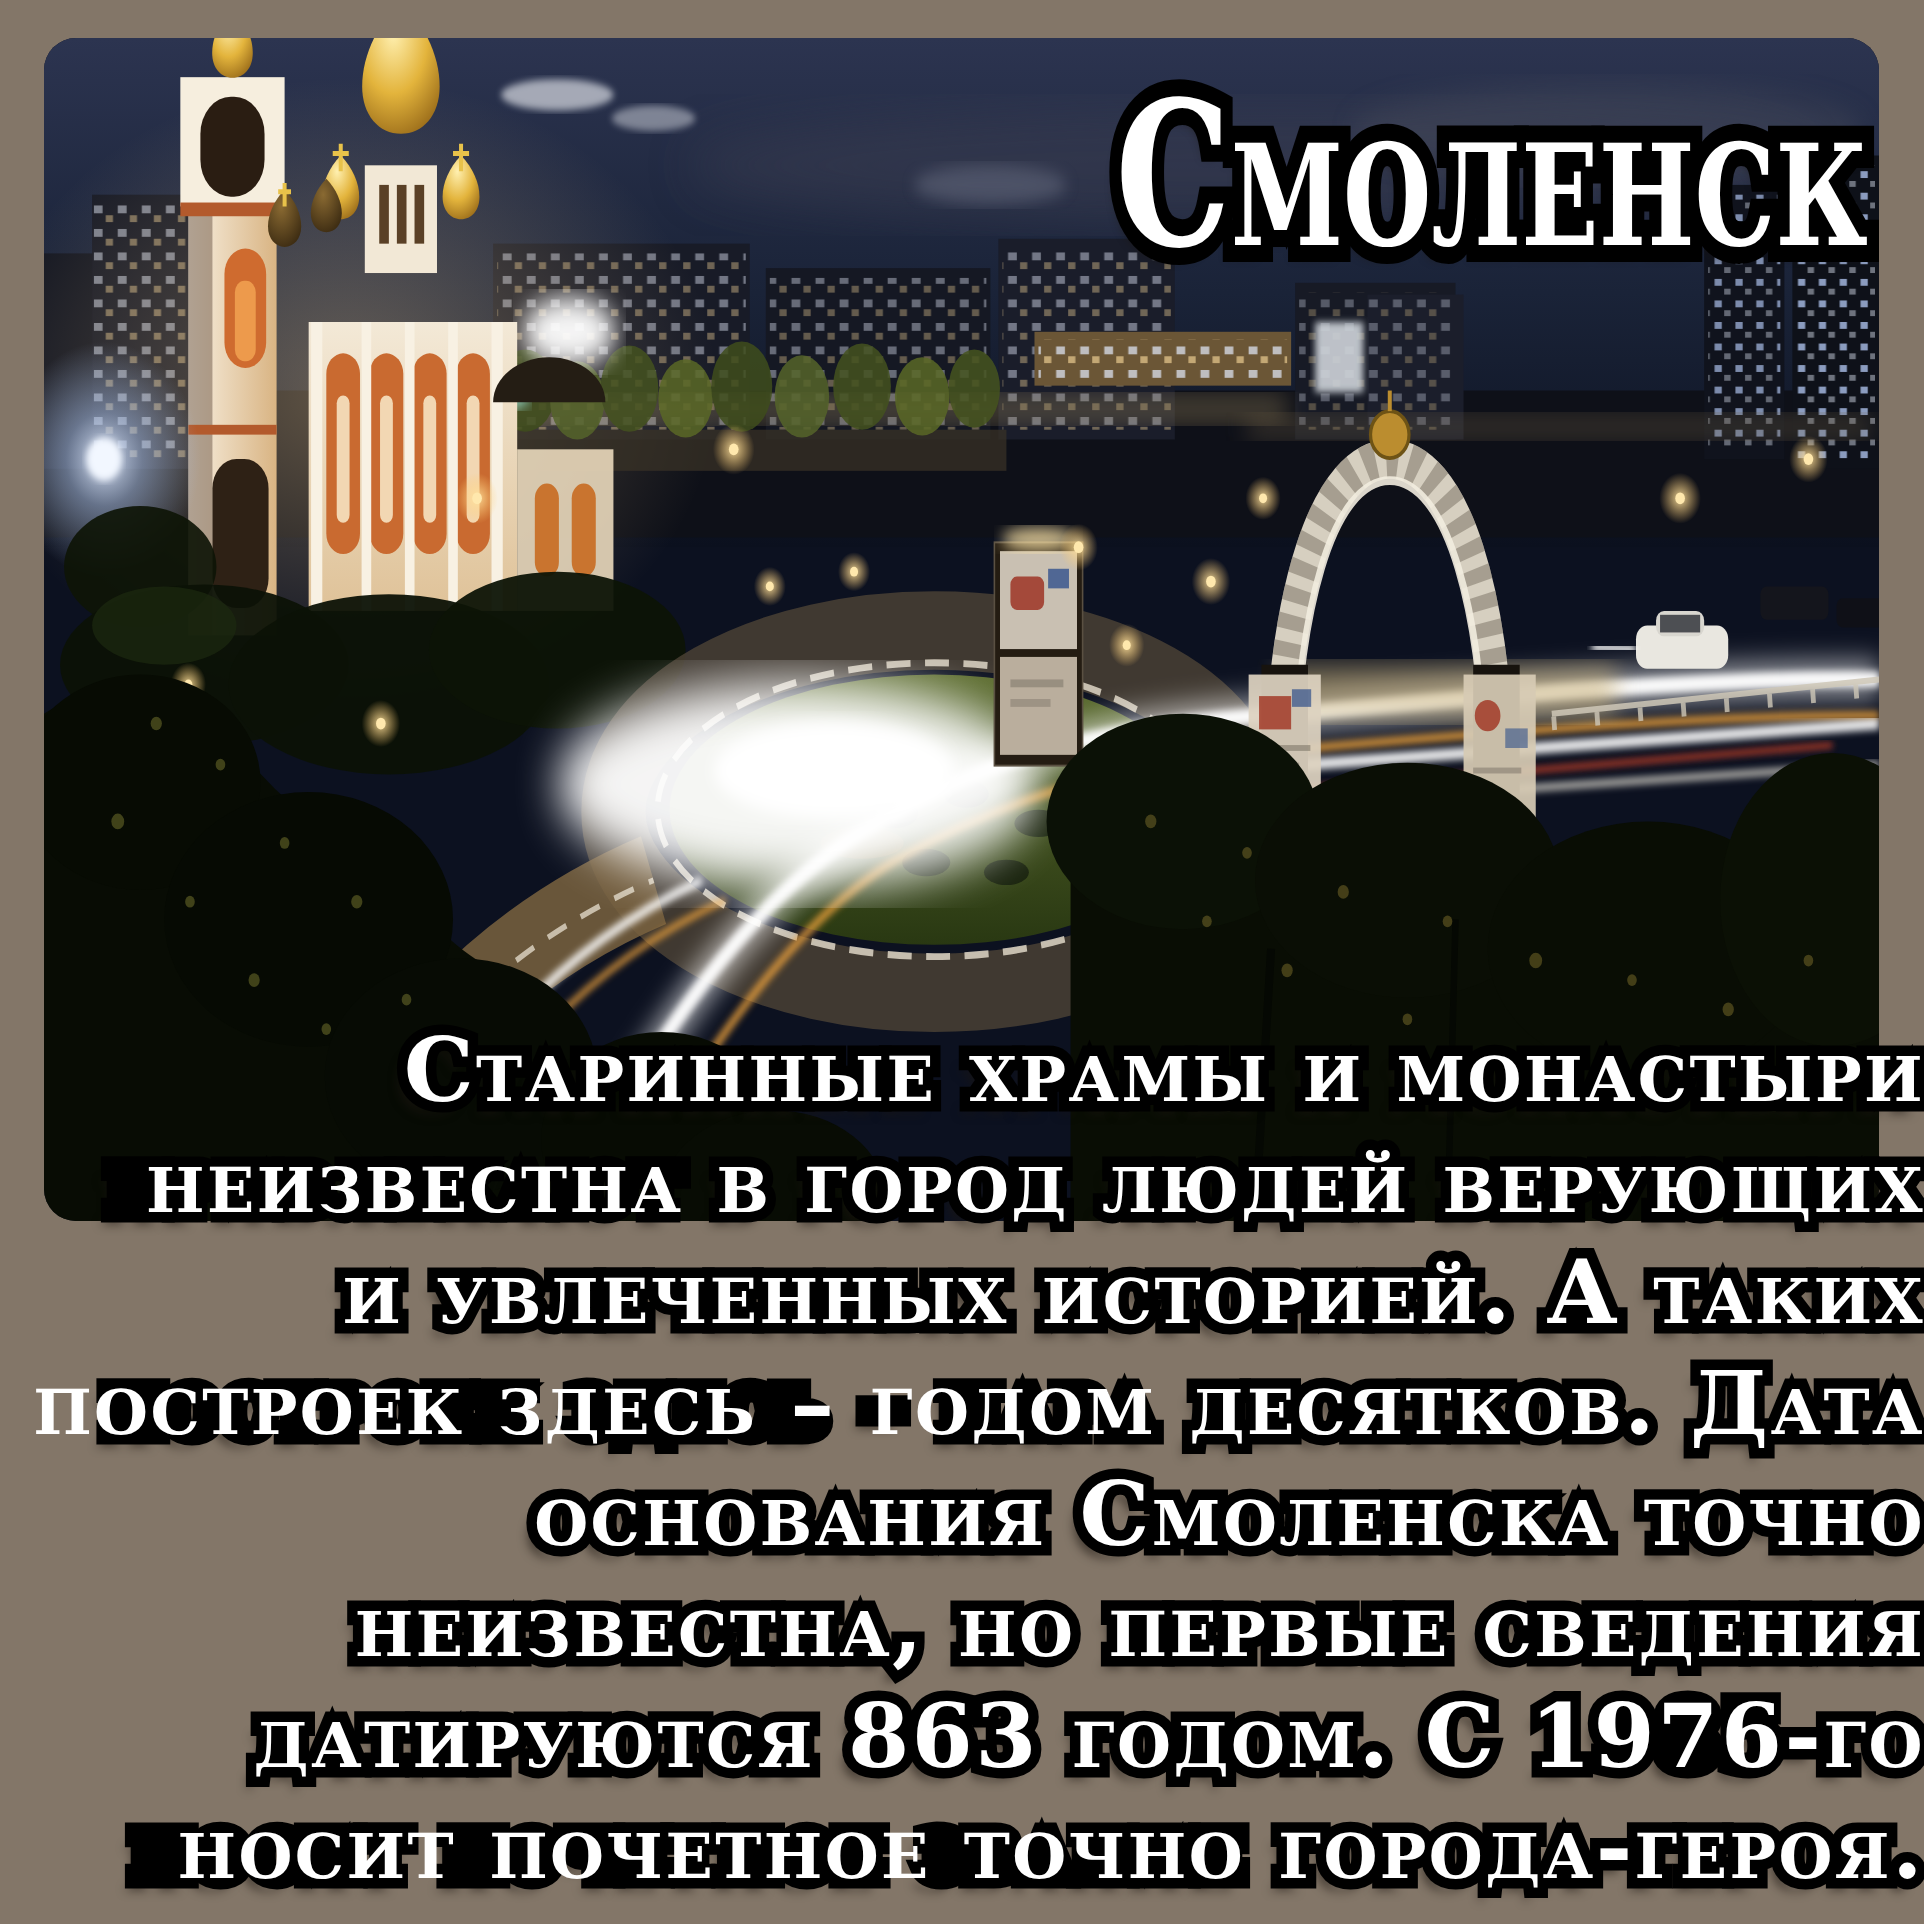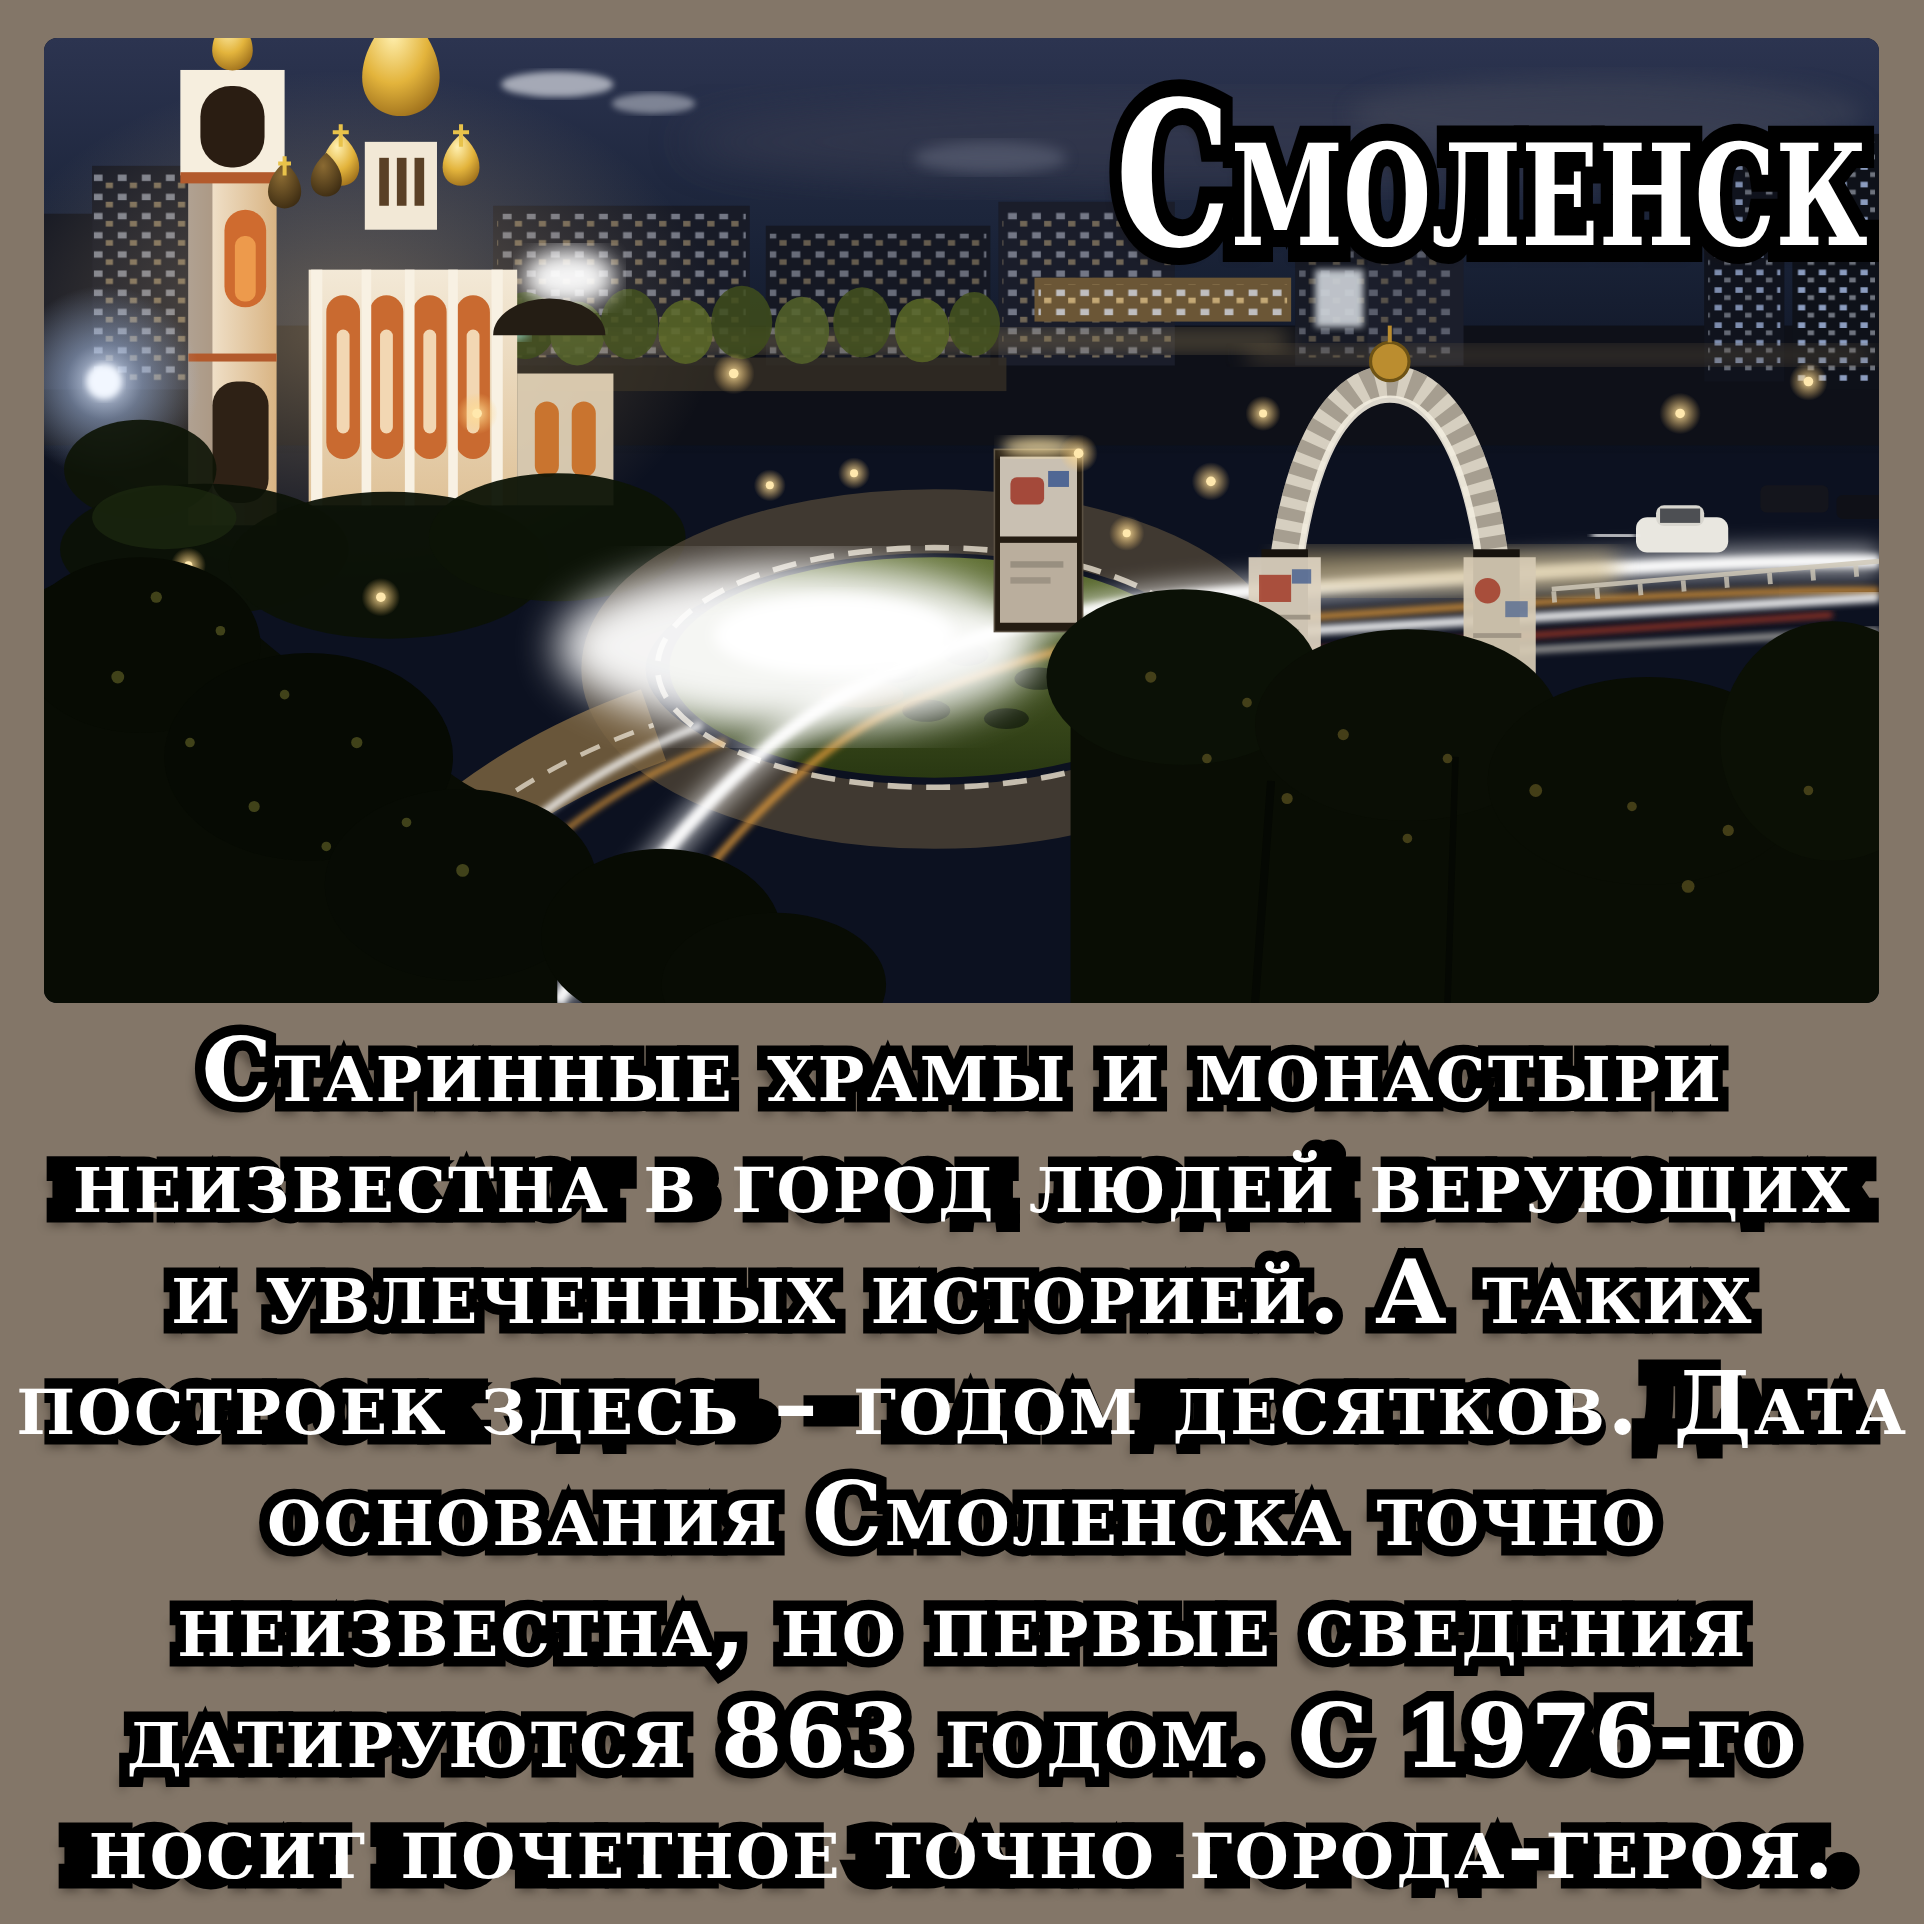--- a/index.html
+++ b/index.html
@@ -6,22 +6,22 @@
   body{
     width:1925px;height:1925px;
     background:#837668;
     font-family:"DejaVu Serif","Liberation Serif",serif;
     overflow:hidden;
   }
   .card{position:relative;width:1925px;height:1925px}
 
   
   .photo{
-    position:absolute;left:44px;top:38px;width:1835px;height:965px;
-    border-radius:13px;overflow:hidden;background:#0c1120;text-align:right;
+    position:absolute;left:44px;top:38px;width:1835px;height:1183px;
+    border-radius:32px;overflow:hidden;background:#0c1120;text-align:right;
   }
   .photo svg{display:block;width:100%;height:100%}
 
   
   .outlined{position:relative;z-index:0;color:#fff;font-weight:bold;font-variant:small-caps}
   .outlined::before{
     content:attr(data-text);
     position:absolute;left:0;top:0;width:100%;z-index:-1;
     color:#000;
     -webkit-text-stroke:21px #000;
@@ -32,21 +32,21 @@
     position:absolute;top:32px;right:11.2px;margin:0;
     font-size:201px;line-height:209px;letter-spacing:0px;
     white-space:nowrap;
     transform:scaleX(0.72);transform-origin:100% 0%;
   }
   .title.outlined::before{-webkit-text-stroke:34px #000}
 
   
   .body-text{
     position:absolute;left:0;top:1015px;width:1925px;
-    text-align:center;
+    text-align:right;
   }
   .line{
     font-size:88px;line-height:111px;letter-spacing:2.4px;
     white-space:nowrap;
   }
   .line.outlined::before{-webkit-text-stroke:21px #000}
 </style>
 </head>
 <body>
 

